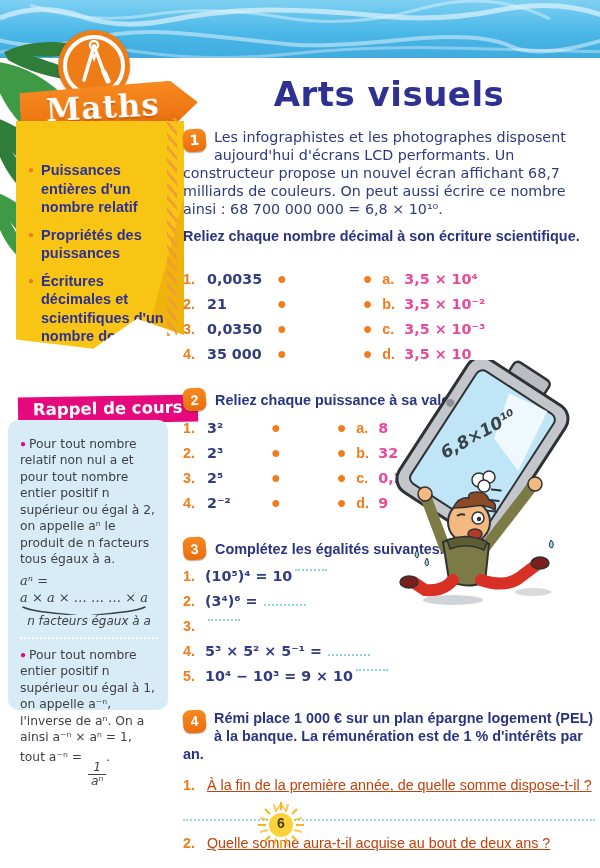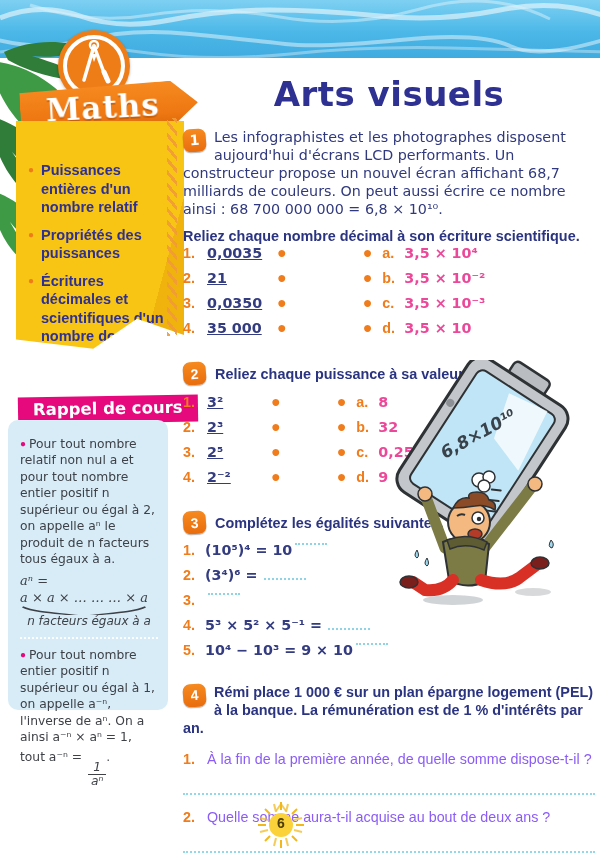--- a/index.html
+++ b/index.html
@@ -67,45 +67,45 @@
   
   .content{position:absolute;left:183px;top:62px;width:412px;color:#30397e;}
   h1{margin:12px 0 14px 0;text-align:center;color:#2e3191;font-size:34px;
      font-family:"DejaVu Sans","Liberation Sans",sans-serif;letter-spacing:.5px;}
   .exbadge{display:inline-flex;align-items:center;justify-content:center;
     width:23px;height:23px;border-radius:7px;color:#fff;font-weight:bold;font-size:14px;
     background:linear-gradient(180deg,#f68a20,#e96d0d);box-shadow:0 1px 1px rgba(0,0,0,.3);
     transform:rotate(-4deg);flex:0 0 23px;}
   .intro{font-size:14.3px;line-height:1.26;margin:0 0 8px 0;}
   .intro .exbadge{float:left;margin:1px 8px 2px 0;}
-  .bold-line{font-weight:bold;font-size:14.4px;margin:10px 0 0 0;color:#2b3480;}
+  .bold-line{font-weight:bold;font-size:14.4px;margin:10px 0 26px 0;color:#2b3480;}
   .exheader{display:flex;align-items:center;gap:9px;margin:18px 0 8px 0;}
   .exheader .bold-line{margin:0;}
 
   .mrow{display:flex;align-items:baseline;height:25px;font-size:14.3px;}
   .mnum{color:#f07c1b;font-weight:bold;width:24px;}
-  .mleft{width:64px;font-weight:bold;color:#333c80;text-decoration:underline;}
+  .mleft{width:64px;font-weight:bold;color:#333c80;}
   .mrow.ex1 .mleft{width:70px;}
   .mdot{color:#f07c1b;font-size:16px;}
   .mgap{display:inline-block;}
   .mrow.ex1 .mgap{width:76px;}
   .mrow.ex2 .mgap{width:56px;}
   .mletter{color:#f07c1b;font-weight:bold;width:22px;margin-left:10px;}
   .mrval{font-weight:bold;color:#ec4899;}
 
   .eqline{display:flex;align-items:baseline;height:25px;font-size:14.3px;}
   .eqline .mnum{width:22px;}
   .eqtext{font-weight:bold;color:#333c80;}
   .blank-base{display:inline-block;width:42px;border-bottom:2px dotted #8ed4e6;
     height:10px;margin-left:6px;}
   .blank-sup{display:inline-block;width:32px;border-bottom:2px dotted #8ed4e6;
     height:4px;margin-left:3px;transform:translateY(-10px);}
 
   .question{display:flex;align-items:baseline;font-size:14.3px;margin-top:14px;}
-  .qtext{color:#8b5cf6;}
+  .qtext{color:#c2410c;text-decoration:underline;}
   .answer-line{border-bottom:2px dotted #93d8ea;height:16px;margin:10px 0 2px 0;}
 
   
   .illus{position:absolute;left:383px;top:360px;width:195px;height:250px;}
 
   
   .sun{position:absolute;left:256px;top:800px;width:50px;height:50px;}
   .sun .num{position:absolute;left:0;top:15px;width:50px;text-align:center;
     color:#4c3d05;font-weight:bold;font-size:14px;}
 </style>

